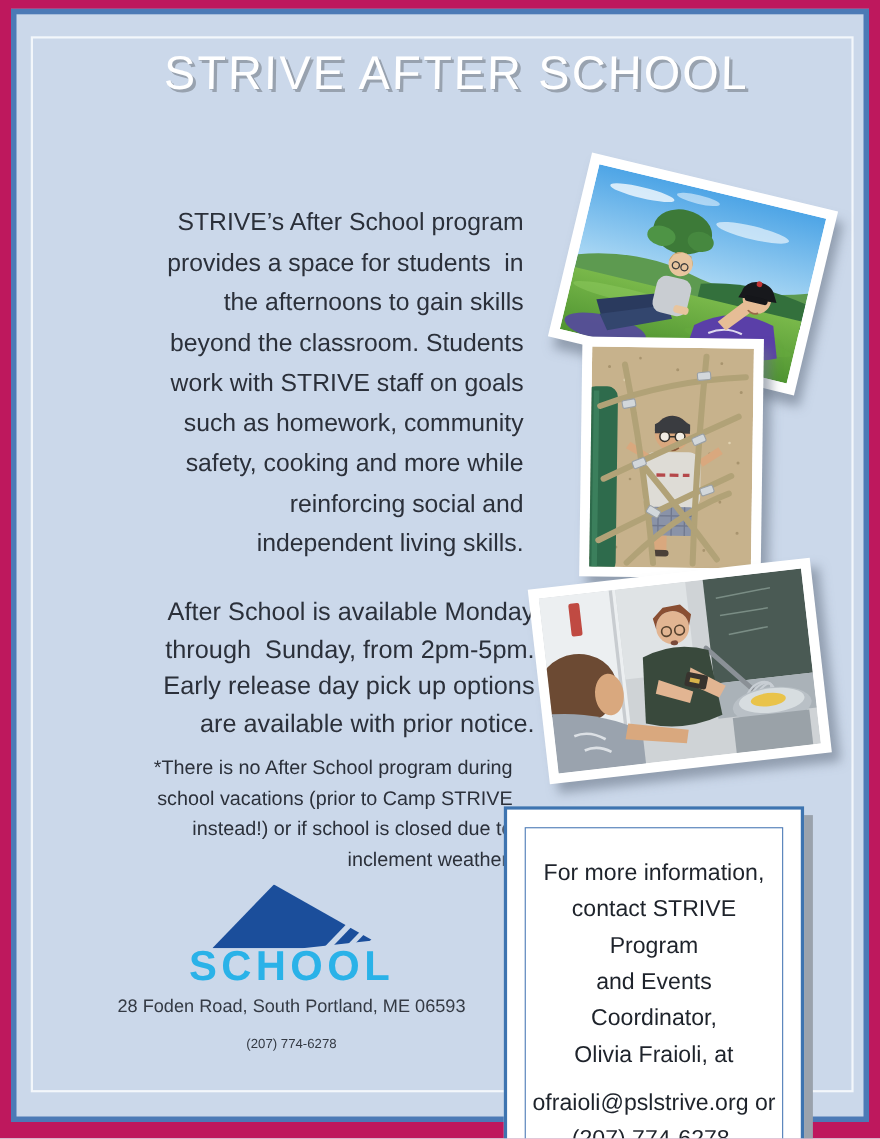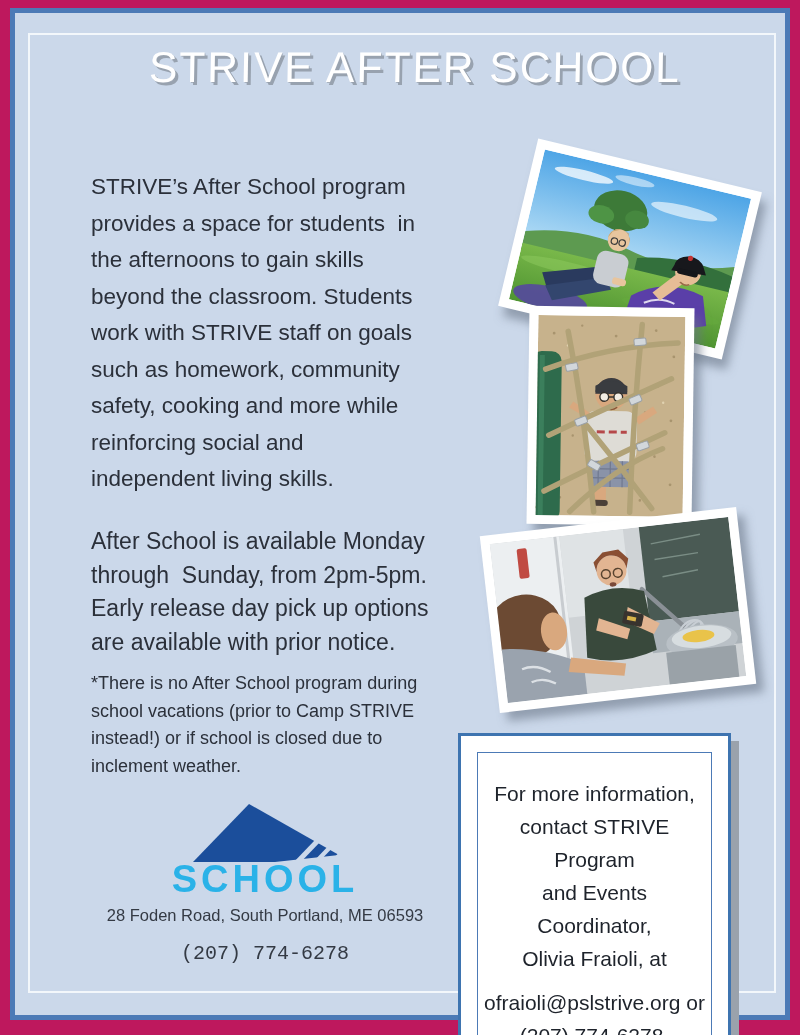--- a/index.html
+++ b/index.html
@@ -14,32 +14,32 @@
   .inner-line{
     position:absolute; left:13px; top:20px; width:744px; height:956px;
     border:2px solid #f3f7fb; pointer-events:none;
   }
   .title{
     position:absolute; left:120px; top:30px; width:560px; margin:0;
     text-align:center; font-size:43px; font-weight:400; letter-spacing:2px;
     color:#ffffff; transform:scaleX(.99) skewX(-1deg);
     text-shadow:3px 3px 0 #98a2af, 1px 1px 0 #a8b1bd;
   }
-  .para{position:absolute; margin:1px; color:#2b303a; white-space:pre-wrap;}
+  .para{position:absolute; margin:16px; color:#2b303a; white-space:pre-wrap;text-align:right;}
   .intro{left:75px; top:155px; width:370px; font-size:22.5px; line-height:36.5px;}
   .sched{left:75px; top:511px; width:380px; font-size:23px; line-height:33.5px;}
   .note {left:75px; top:656px; width:360px; font-size:18px; line-height:27.5px;}
   .logo-block{position:absolute; left:35px; top:787px; width:430px; text-align:center;}
   .roof{display:block; margin:0 auto; width:152px; height:64px;}
   .logo-word{
     font-size:38px; font-weight:bold; letter-spacing:4px; color:#2ab2e8;
     margin-top:-4px; line-height:1;
   }
   .addr{margin-top:8px; font-size:16.5px; color:#343a44;}
-  .phone{margin-top:17px; font-size:20px; color:#343a44;font-family:Liberation Mono, monospace;}
+  .phone{margin-top:17px; font-size:12px; color:#343a44;}
   .web{margin-top:15px; font-size:15px; font-weight:bold; color:#2b303a;}
   .photo{
     position:absolute; background:#ffffff; padding:9px;
     box-shadow:7px 9px 10px rgba(104,116,133,.58);
   }
   .photo svg{display:block;}
   .photo1{left:460px; top:134px; transform:rotate(13.5deg); z-index:2;}
   .photo2{left:473px; top:278px; transform:rotate(0.8deg);  z-index:3;}
   .photo3{left:434px; top:492px; transform:rotate(-6.5deg); z-index:4;}
   .contact-box{

